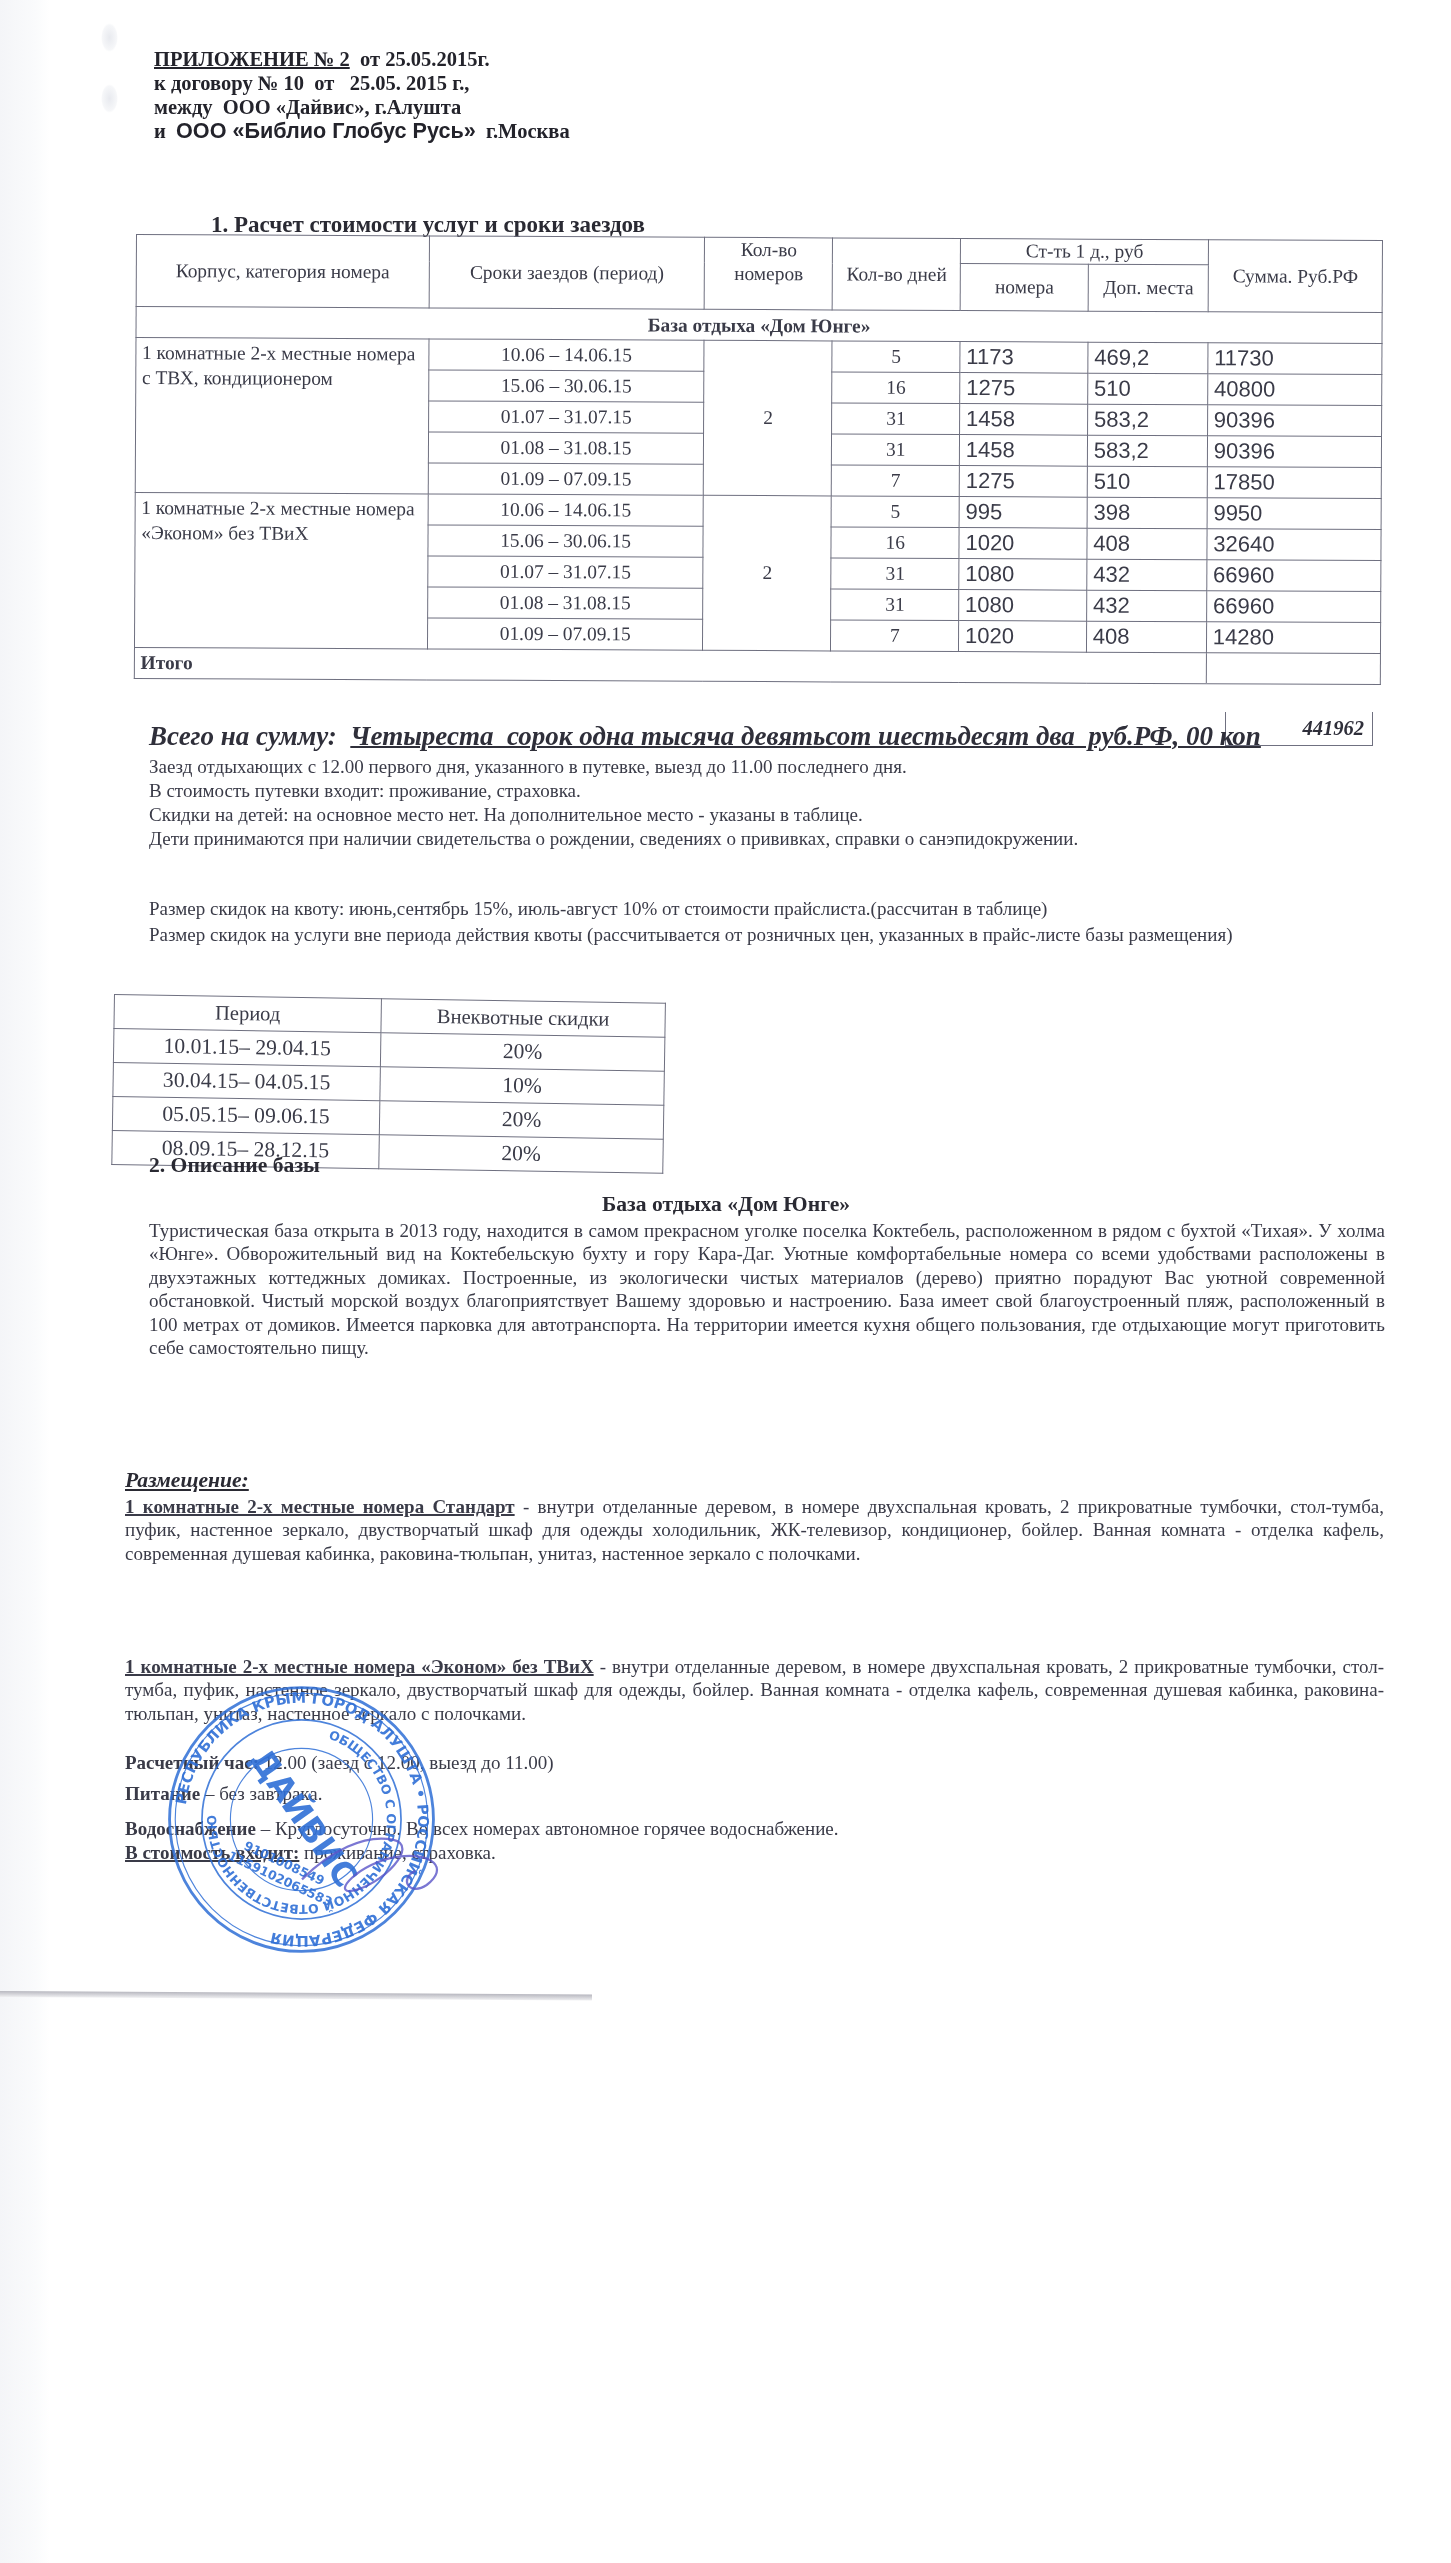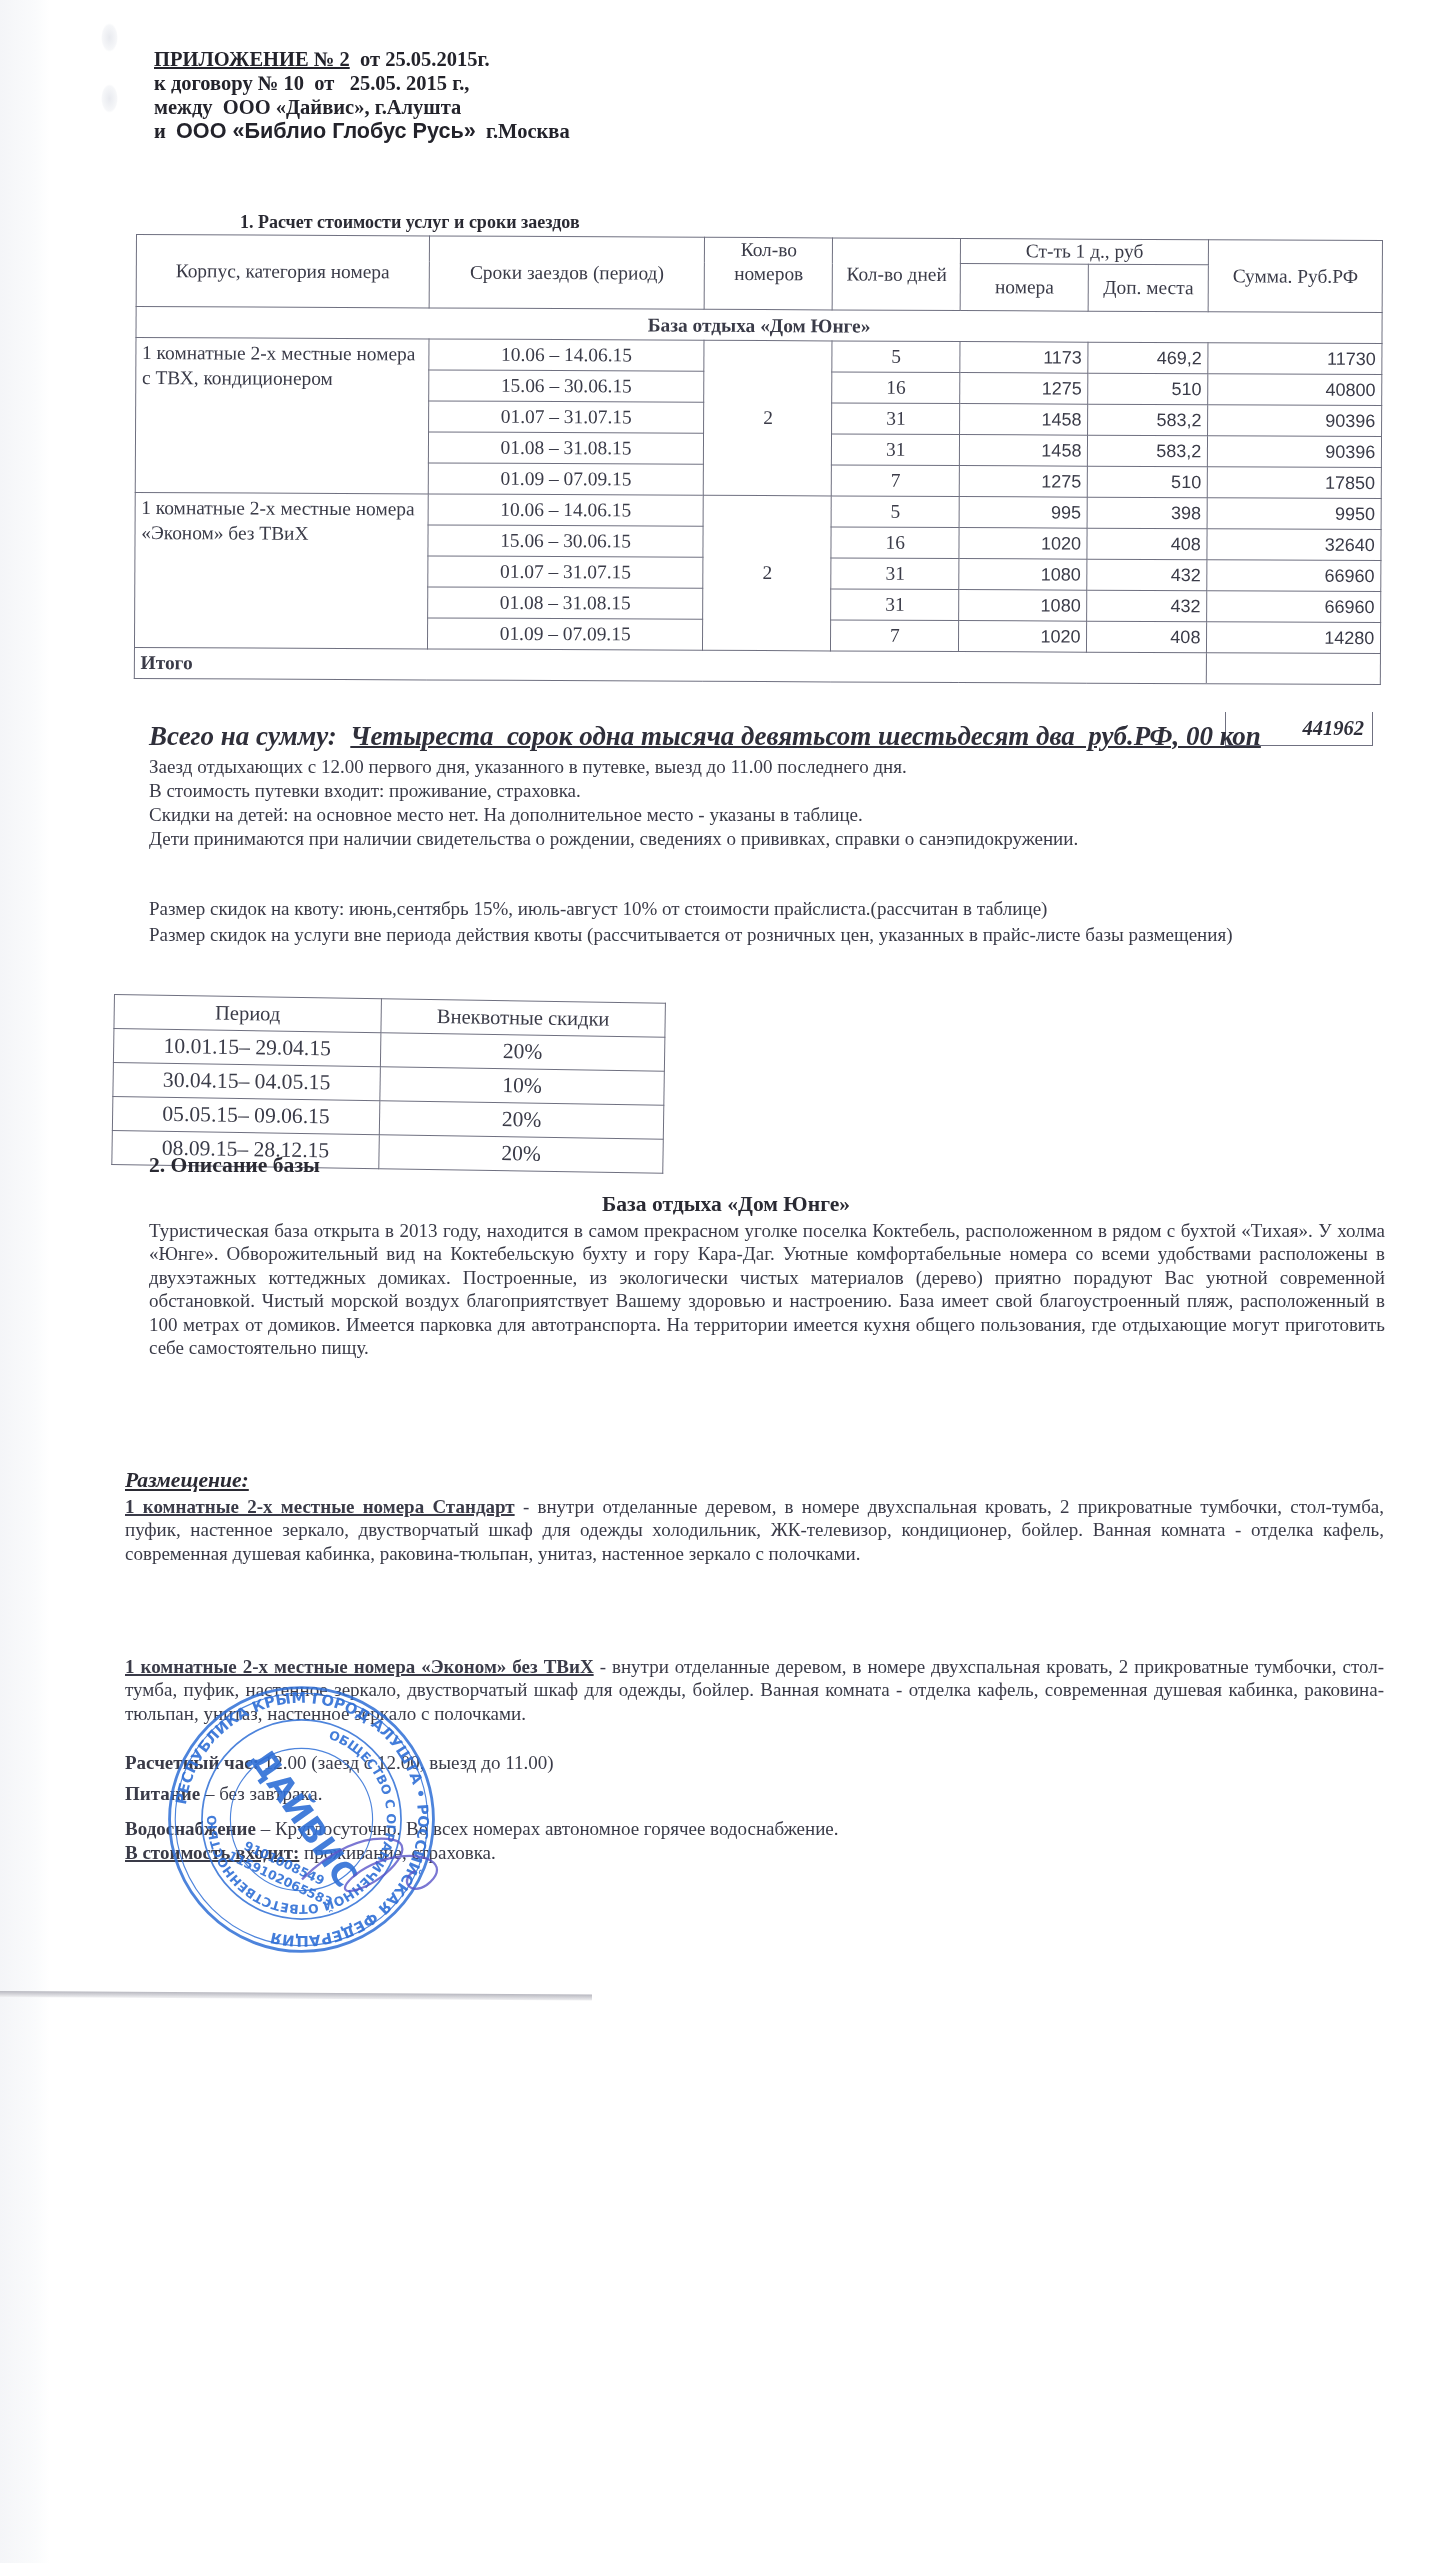--- a/index.html
+++ b/index.html
@@ -14,34 +14,34 @@
   .page { position:absolute; left:0; top:0; width:1452px; height:1994px; }
   .page-bottom-edge { position:absolute; left:0; top:1991px; width:592px; height:5.7px;
     background:linear-gradient(to bottom,#b8b8c0,#f0f0f2); transform:rotate(0.35deg); transform-origin:left; }
 
   
   .hdr { position:absolute; left:154px; top:47px; font-weight:bold; font-size:20.5px; line-height:24px; color:#23232b; }
   .hdr .line { white-space:pre; }
   .hdr .title-u { text-decoration:underline; text-decoration-thickness:1.7px; }
   .hdr .sans { font-family:"Liberation Sans","DejaVu Sans",sans-serif; font-size:21.6px; }
 
-  .sec1 { position:absolute; left:211px; top:212px; font-size:18px; font-weight:bold; color:#2a2a33;margin-left:29px; }
+  .sec1 { position:absolute; left:211px; top:212px; font-size:23px; font-weight:bold; color:#2a2a33; }
 
   
   table.main { position:absolute; left:136px; top:234px; width:1247px; border-collapse:collapse;
     font-size:19.4px; transform:rotate(0.28deg); transform-origin:left top; }
   table.main td, table.main th { border:1.1px solid #6f7080; padding:0 5.7px; font-weight:normal; color:#3a3b48; }
   table.main th { text-align:center; line-height:24px; }
   table.main .base-row td { text-align:center; font-weight:bold; font-size:19.4px; line-height:25px; }
   table.main td { height:30px; line-height:28.5px; vertical-align:middle; }
   table.main .cat { vertical-align:top; text-align:left; line-height:25px; padding-top:2.3px; }
   table.main .per { text-align:center; }
   table.main .cnt { text-align:center; }
   table.main .days { text-align:center; }
-  table.main .num { text-align:right; font-family:"Liberation Sans","DejaVu Sans",sans-serif; font-size:18px; }
+  table.main .num { font-family:"Liberation Sans","DejaVu Sans",sans-serif; font-size:22px; }
   table.main .total-label { font-weight:bold; text-align:left; }
   .total-sum { position:absolute; left:1225px; top:712px; width:148px; height:34px; border:1.1px solid #6f7080;
     border-top:none; text-align:right; font-weight:bold; font-style:italic; font-size:20.5px; line-height:33px; padding-right:8px; box-sizing:border-box; color:#2f2f3a;padding-left:48px;}
 
   .words { position:absolute; left:149px; top:721px; font-size:27px; font-style:italic; font-weight:bold; white-space:pre; color:#2f2f3a; }
   .words .u { text-decoration:underline; text-decoration-thickness:1.7px; }
 
   .para { position:absolute; left:149px; width:1236px; font-size:19px; line-height:23px; color:#3a3b48; }
   .para.j { text-align:justify; text-align-last:left; }
 

